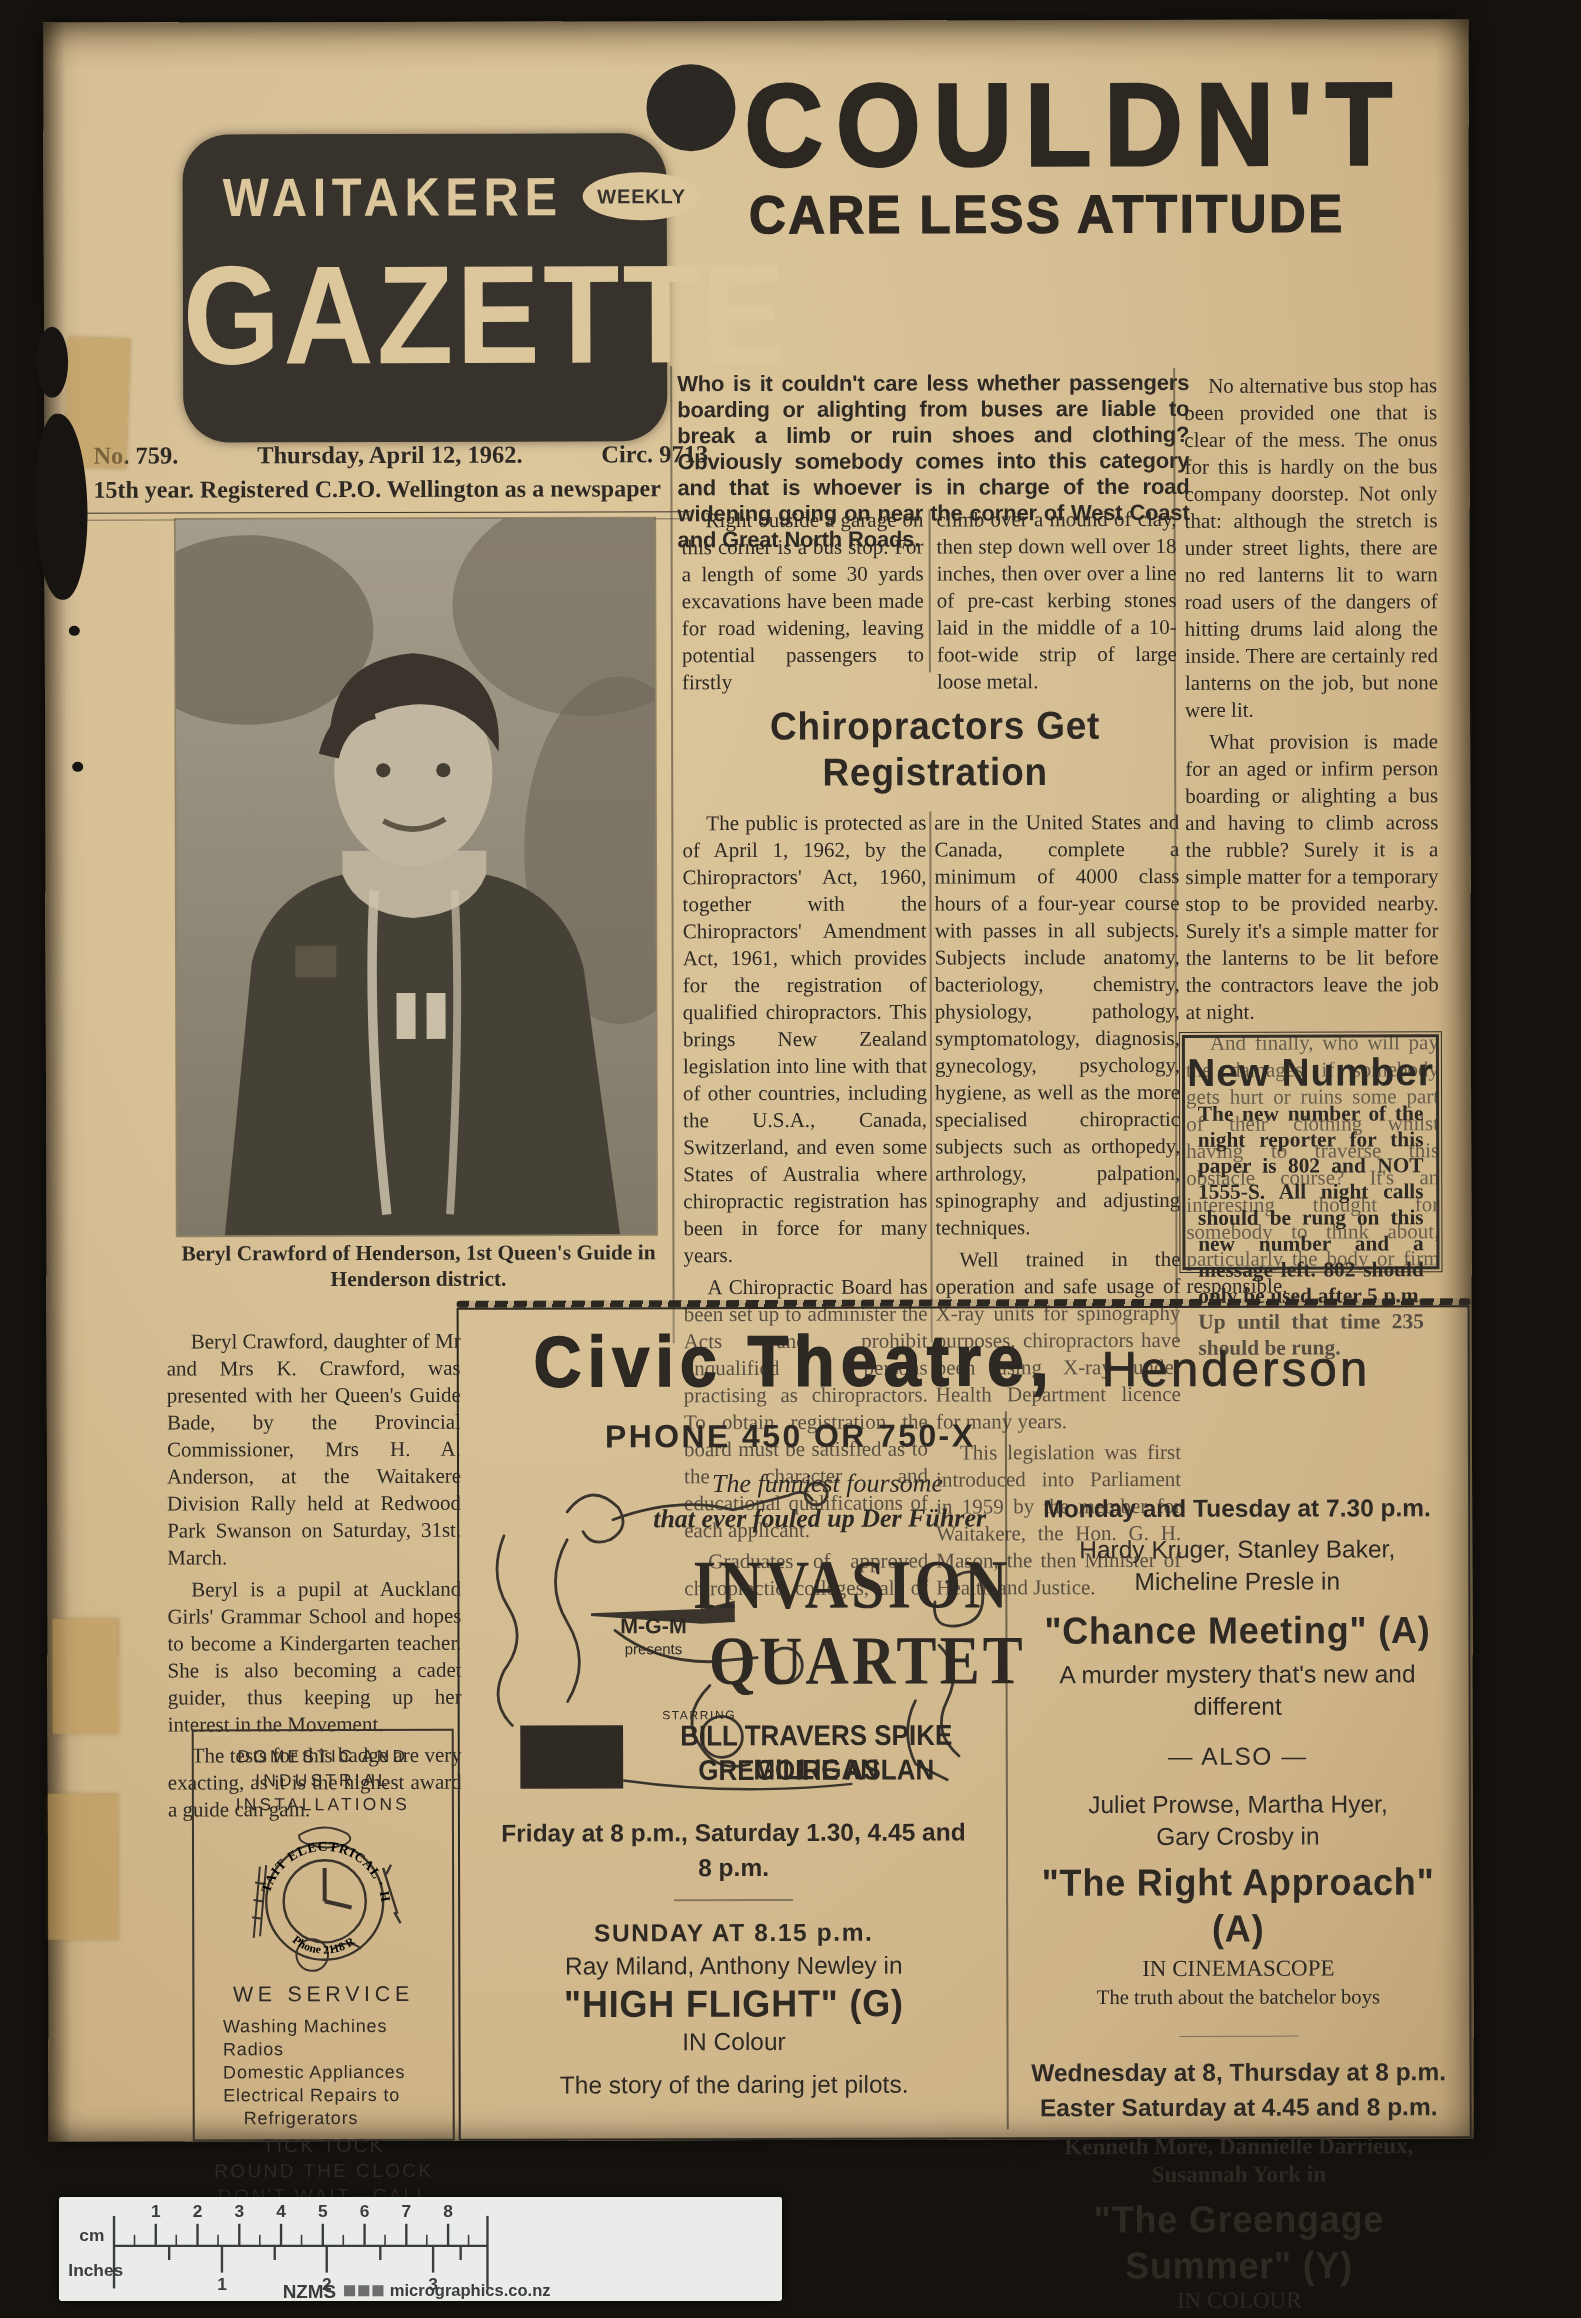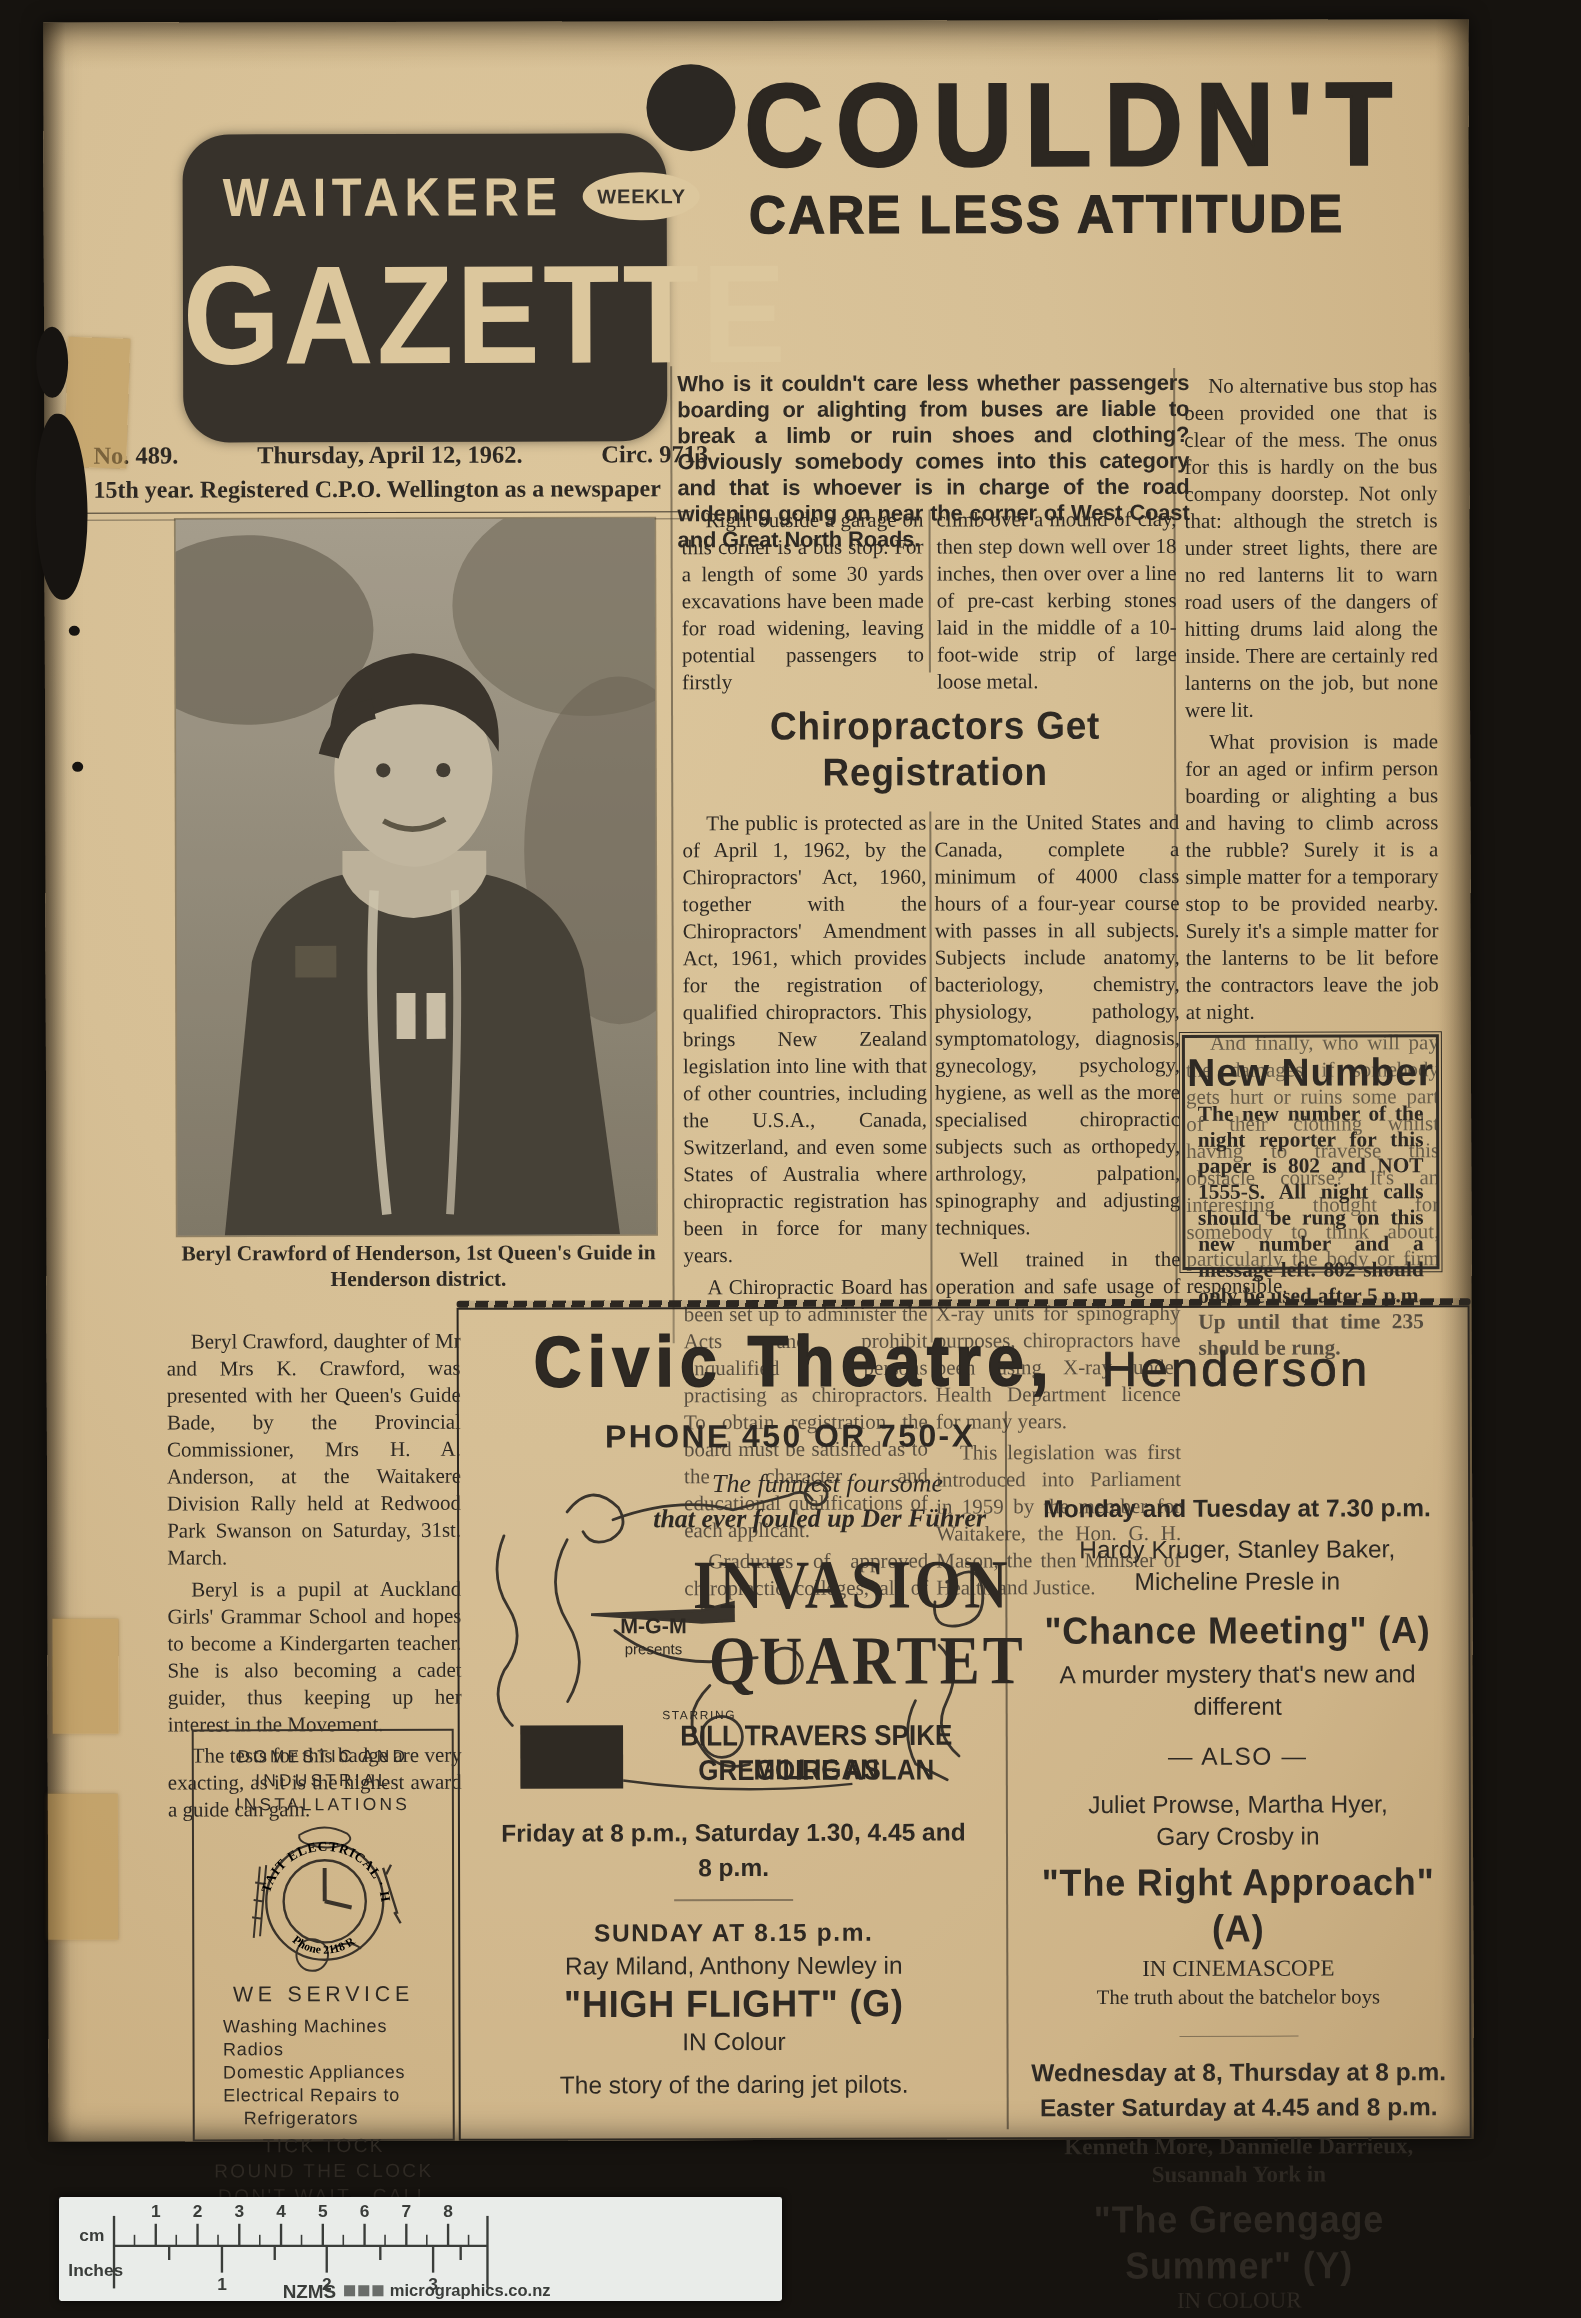--- a/index.html
+++ b/index.html
@@ -113,21 +113,21 @@
       <span id="mast-weekly">WEEKLY</span>
     </div>
     <div id="mast-gazette">GAZETTE</div>
   </div>
   <div id="big-dot" class="abs"></div>
 
   <div id="headline1" class="abs">COULDN'T</div>
   <div id="headline2" class="abs">CARE LESS ATTITUDE</div>
 
   <div id="dateline" class="abs">
-    <span>No. 489.</span>
+    <span>No. 759.</span>
     <span>Thursday, April 12, 1962.</span>
     <span>Circ. 9713</span>
   </div>
   <div id="regline" class="abs">15th year. Registered C.P.O. Wellington as a newspaper</div>
   <div id="datelinerule" class="abs"></div>
 
   <div id="photo" class="abs">
     <svg width="479" height="716" viewBox="0 0 606 906">
       <defs>
         <linearGradient id="sky" x1="0" y1="0" x2="0" y2="1">

